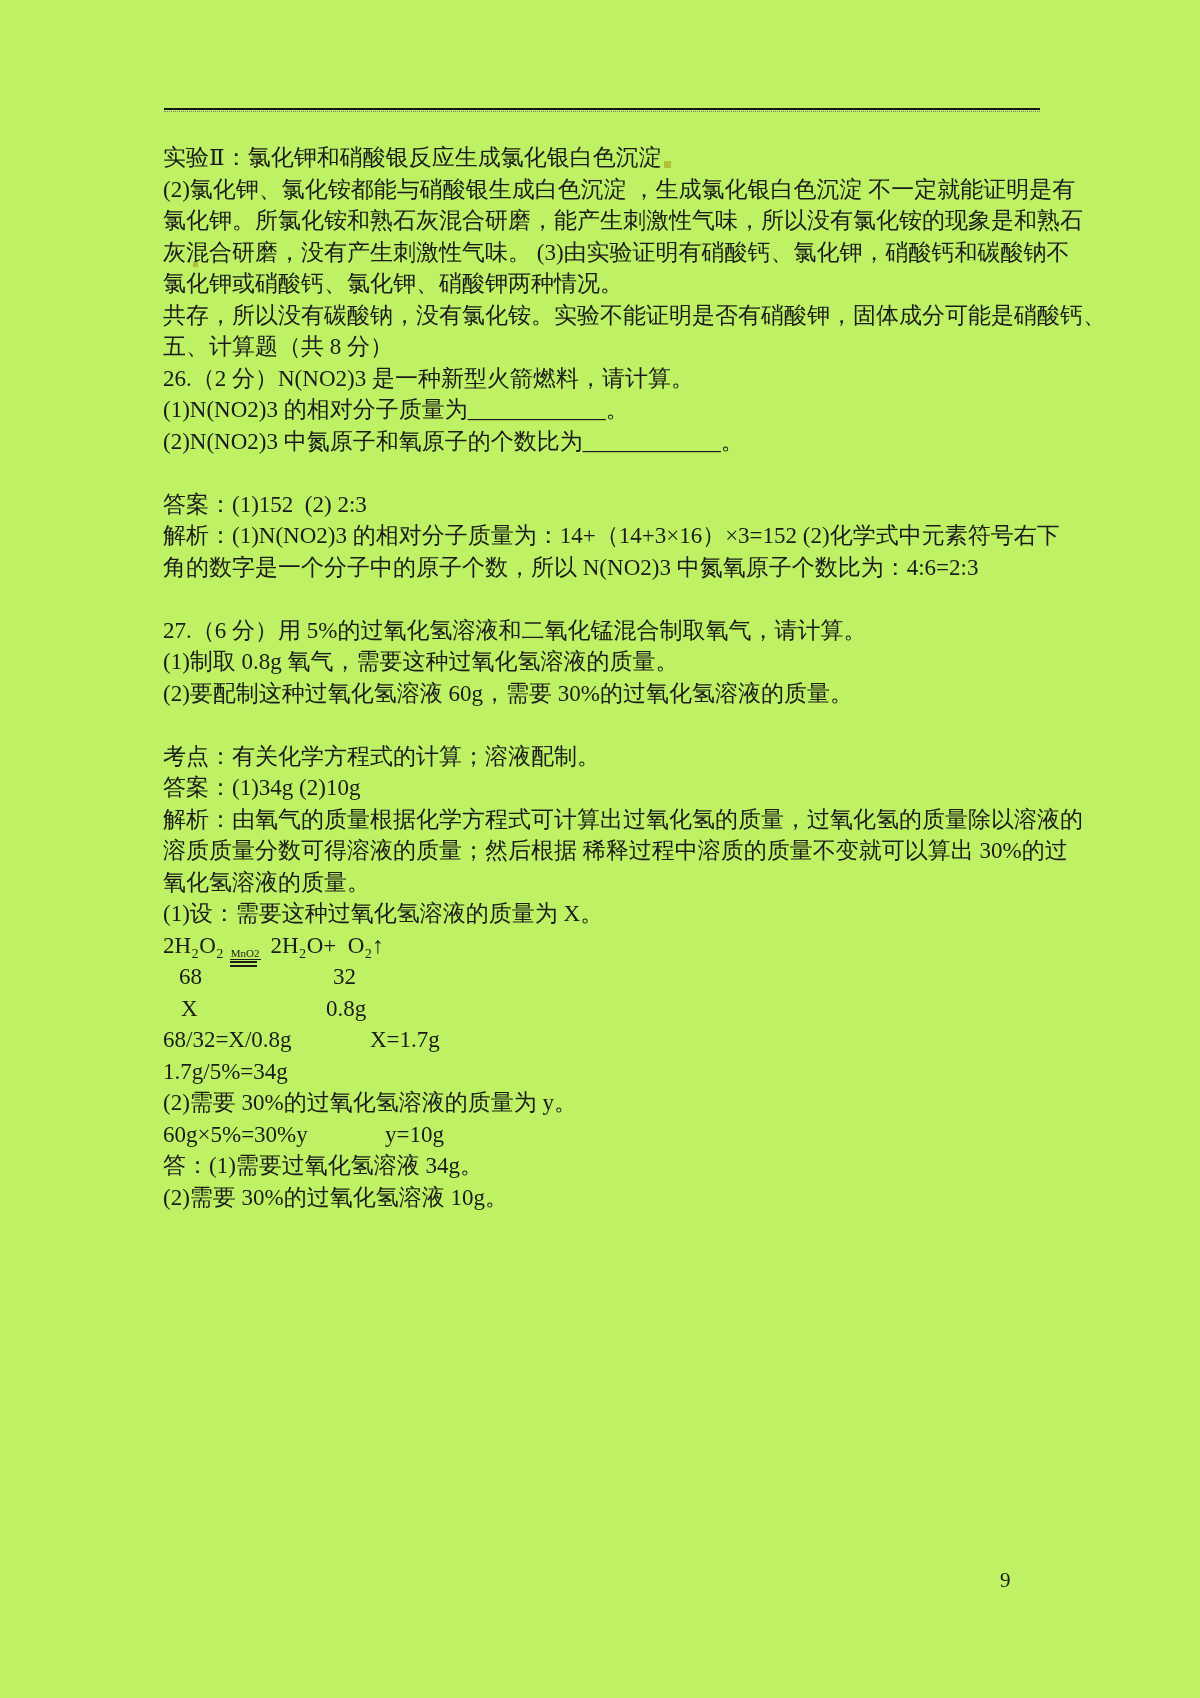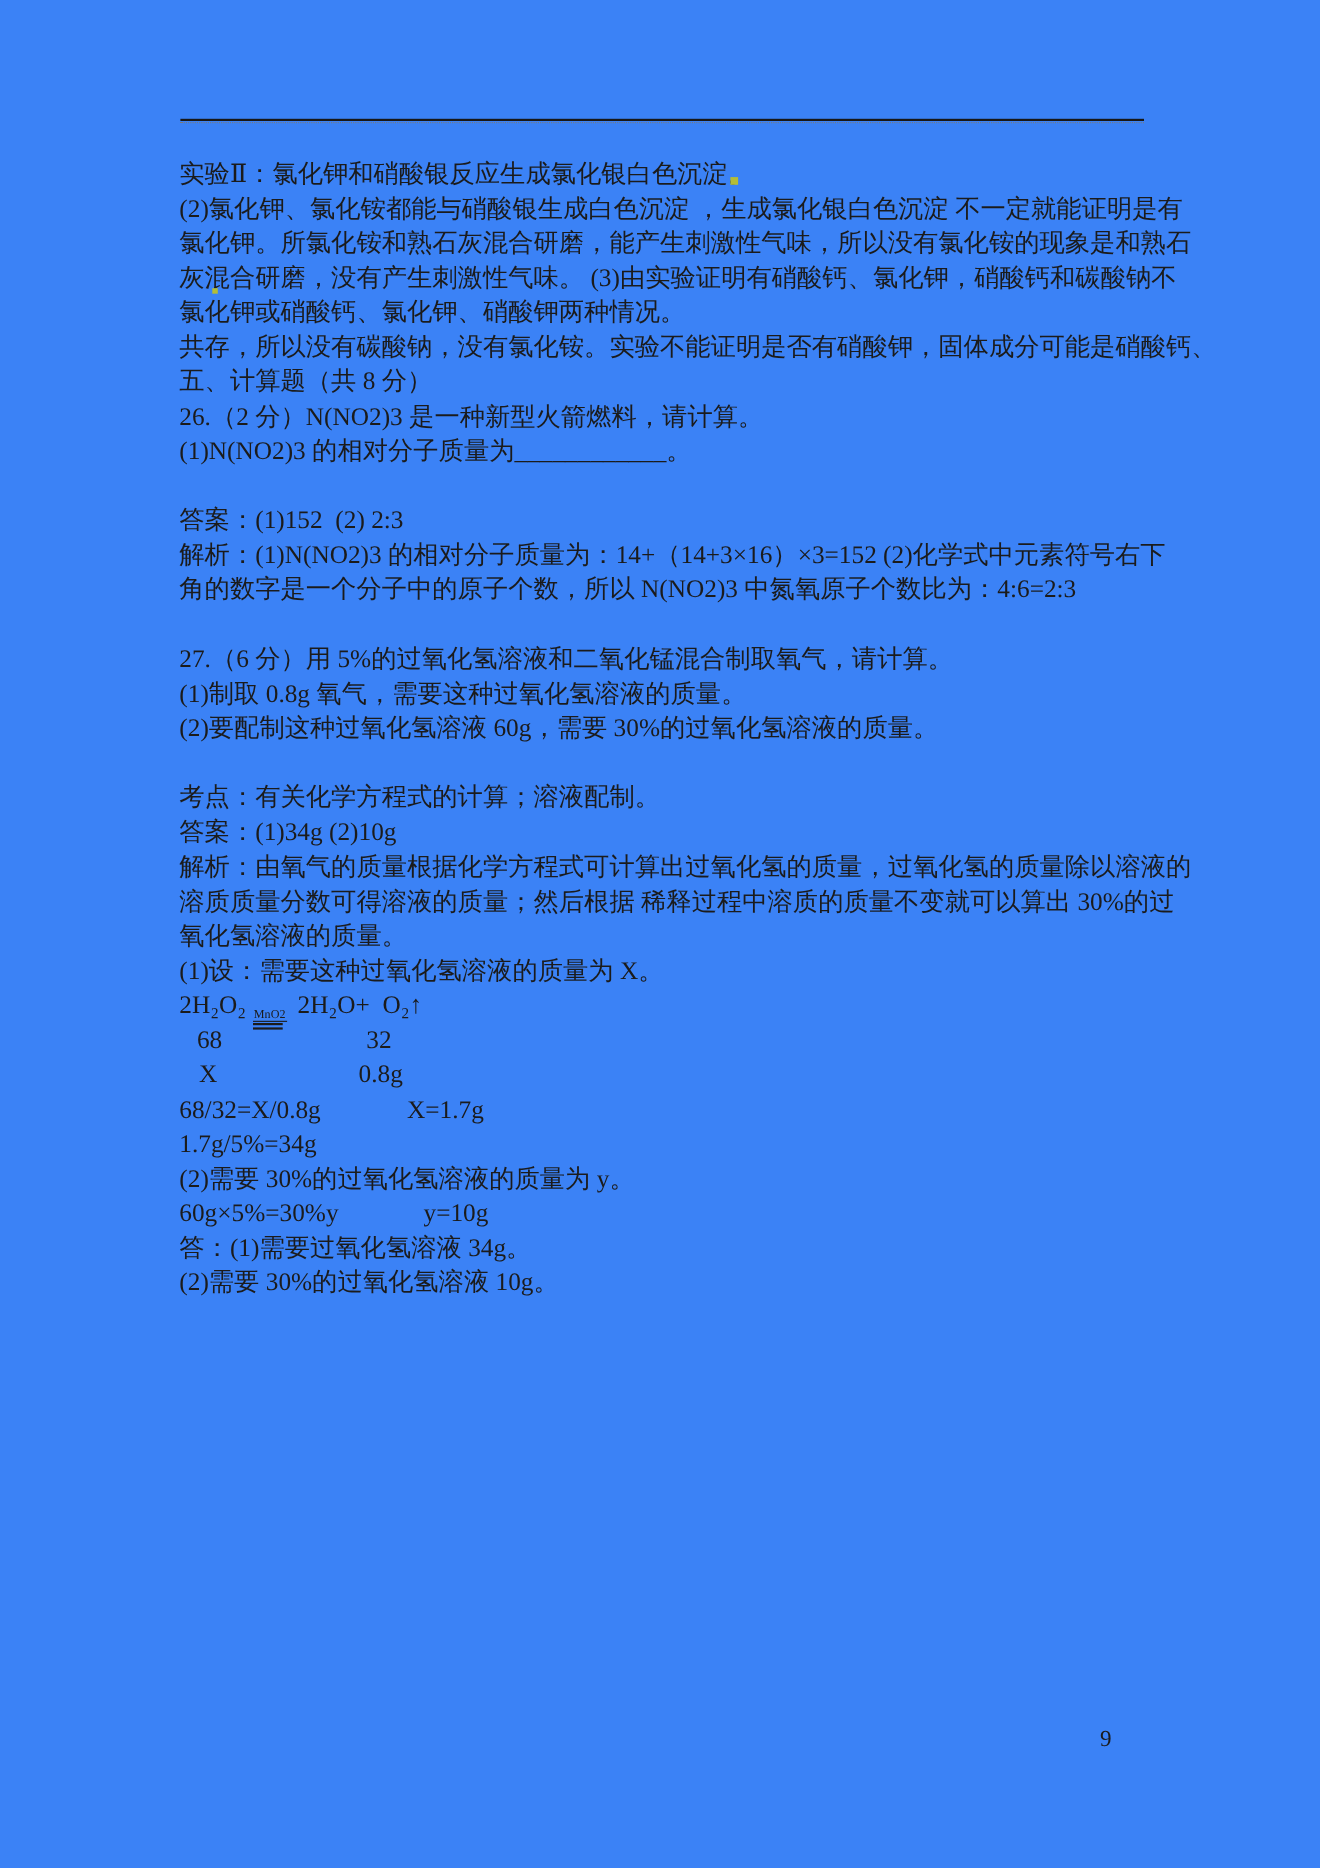--- a/index.html
+++ b/index.html
@@ -1,21 +1,21 @@
 <!DOCTYPE html>
 <html><head>
 <meta charset="utf-8">
 <style>
   html,body{margin:0;padding:0;}
   body{
     width:1200px;height:1698px;background:#ffffff;position:relative;
     font-family:"Liberation Serif","DejaVu Serif",serif;color:#1b1b1b;
     overflow:hidden;
   }
-  .page{position:absolute;inset:0;background:#3b82f6;}
+  .page{position:absolute;inset:0;background:#bef264;}
   .rule{
     position:absolute;left:164px;top:108px;width:876px;height:1px;
     border-top:2px solid #171717;border-bottom:1px dotted #7a7a7a;
   }
   .content{
     position:absolute;left:163px;top:142px;width:884px;
     font-size:23px;line-height:31.5px;
   }
   .line{height:31.5px;white-space:pre;}
   .line.pair{position:relative;}
@@ -41,20 +41,21 @@
   <div class="content">
       <div class="line">实验Ⅱ：氯化钾和硝酸银反应生成氯化银白色沉淀。</div>
       <div class="line">(2)氯化钾、氯化铵都能与硝酸银生成白色沉淀 ，生成氯化银白色沉淀 不一定就能证明是有</div>
       <div class="line">氯化钾。所氯化铵和熟石灰混合研磨，能产生刺激性气味，所以没有氯化铵的现象是和熟石</div>
       <div class="line">灰混合研磨，没有产生刺激性气味。 (3)由实验证明有硝酸钙、氯化钾，硝酸钙和碳酸钠不</div>
       <div class="line">氯化钾或硝酸钙、氯化钾、硝酸钾两种情况。</div>
       <div class="line">共存，所以没有碳酸钠，没有氯化铵。实验不能证明是否有硝酸钾，固体成分可能是硝酸钙、</div>
       <div class="line">五、计算题（共 8 分）</div>
       <div class="line">26.（2 分）N(NO2)3 是一种新型火箭燃料，请计算。</div>
       <div class="line">(1)N(NO2)3 的相对分子质量为____________。</div>
+      <div class="line">(2)N(NO2)3 中氮原子和氧原子的个数比为____________。</div>
       <div class="line blank">&nbsp;</div>
       <div class="line">答案：(1)152  (2) 2:3</div>
       <div class="line">解析：(1)N(NO2)3 的相对分子质量为：14+（14+3×16）×3=152 (2)化学式中元素符号右下</div>
       <div class="line">角的数字是一个分子中的原子个数，所以 N(NO2)3 中氮氧原子个数比为：4:6=2:3</div>
       <div class="line blank">&nbsp;</div>
       <div class="line">27.（6 分）用 5%的过氧化氢溶液和二氧化锰混合制取氧气，请计算。</div>
       <div class="line">(1)制取 0.8g 氧气，需要这种过氧化氢溶液的质量。</div>
       <div class="line">(2)要配制这种过氧化氢溶液 60g，需要 30%的过氧化氢溶液的质量。</div>
       <div class="line blank">&nbsp;</div>
       <div class="line">考点：有关化学方程式的计算；溶液配制。</div>

